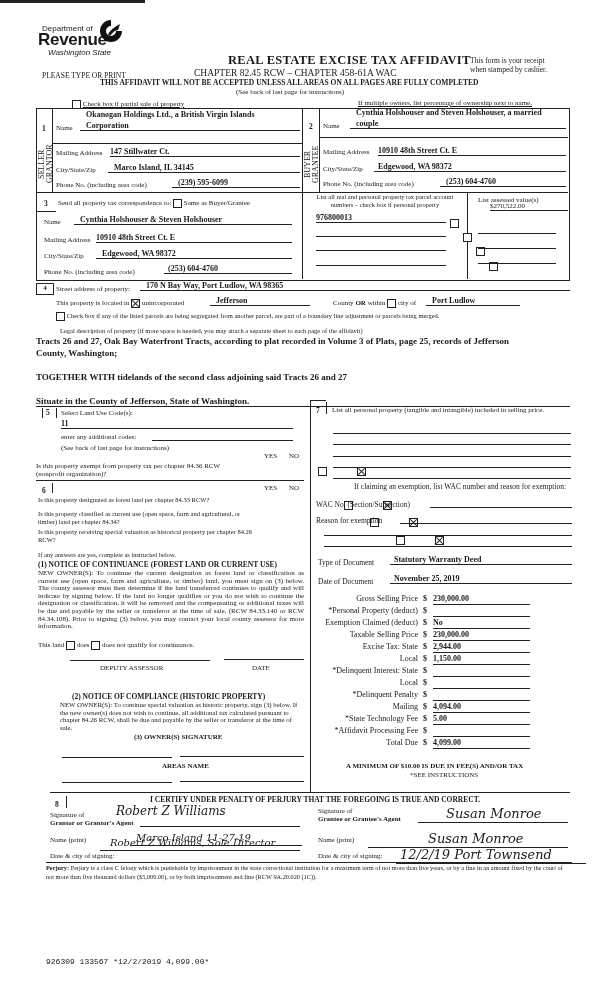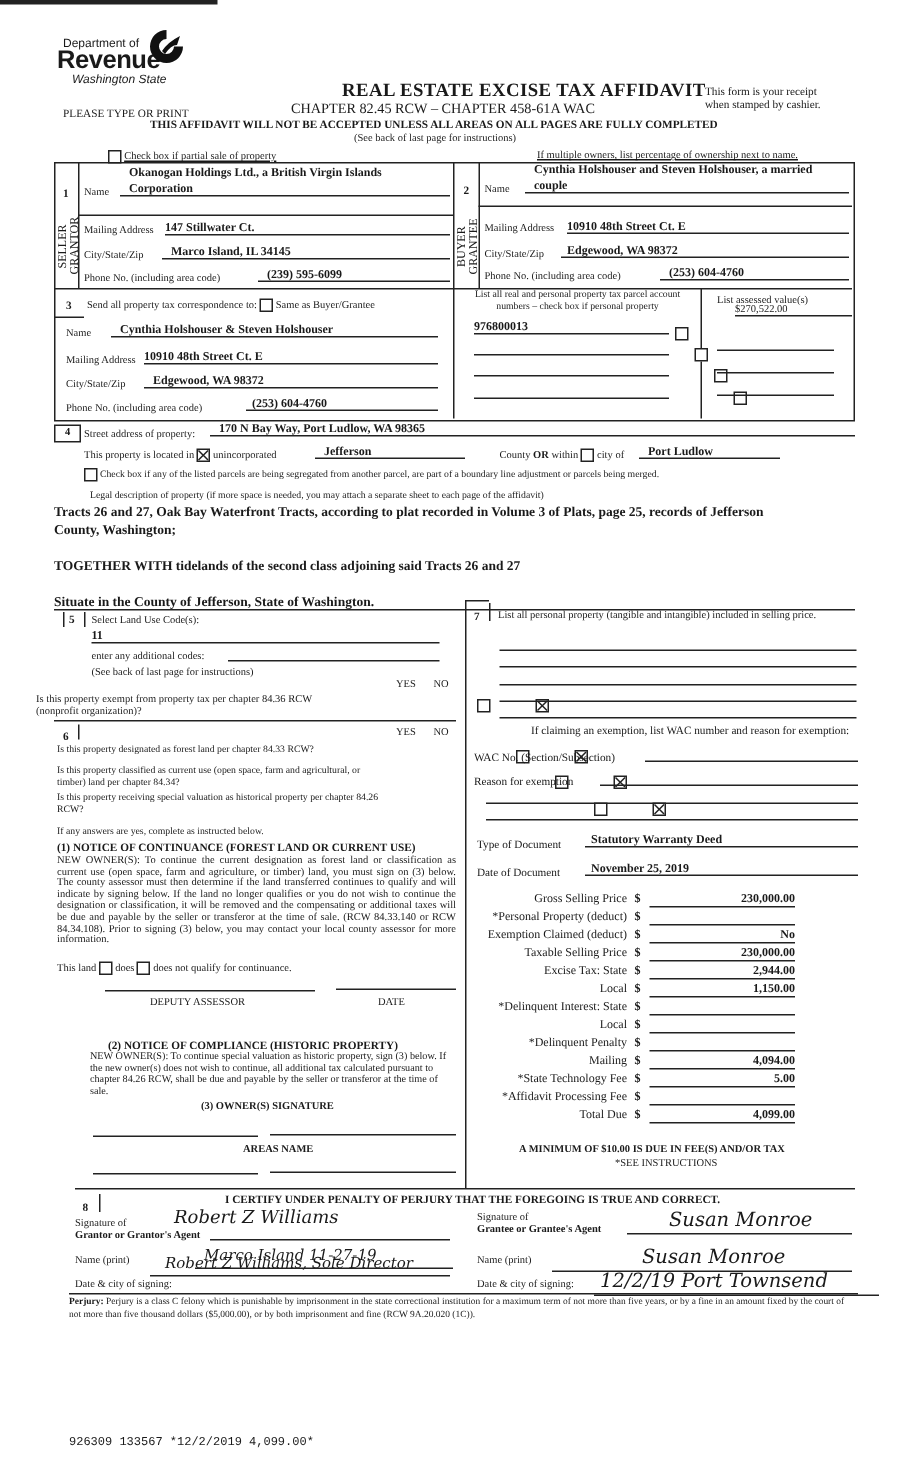--- a/index.html
+++ b/index.html
@@ -22,21 +22,21 @@
   .line{border-bottom:1px solid #222;}
   .box{border:1px solid #222;}
   .cb{display:inline-block;width:7px;height:7px;border:1px solid #222;vertical-align:middle;position:relative;background:#fff;}
   .cb.x::before,.cb.x::after{content:"";position:absolute;left:-1px;top:3px;width:9px;height:1px;background:#222;transform:rotate(45deg);}
   .cb.x::after{transform:rotate(-45deg);}
   .vlabel{writing-mode:vertical-rl;transform:rotate(180deg);font-size:8px;line-height:8px;text-align:center;}
   .sec-num{font-size:7.5px;font-weight:bold;}
   .fee-row{position:absolute;left:305px;width:225px;height:11px;font-size:8px;}
   .fee-row .lbl{position:absolute;right:112px;top:0;white-space:nowrap;}
   .fee-row .dol{position:absolute;left:118px;top:0;font-weight:bold;}
-  .fee-row .val{position:absolute;left:128px;right:0;top:0;text-align:right;border-bottom:1px solid #222;font-weight:bold;height:10px;}
+  .fee-row .val{position:absolute;left:128px;right:0;top:0;border-bottom:1px solid #222;font-weight:bold;height:10px;}
   .sig{font-family:"DejaVu Serif",serif;font-style:italic;}
   .stamp{font-family:"Liberation Mono","DejaVu Sans Mono",monospace;font-size:8px;}
 </style>
 </head>
 <body>
 
 
 
 <div class="abs scan-bar"></div>
 
@@ -173,21 +173,21 @@
 <div class="abs" style="left:42px;top:408px;width:1px;height:10px;background:#222;"></div>
 <div class="abs sec-num" style="left:46px;top:408px;">5</div>
 <div class="abs" style="left:56px;top:408px;width:1px;height:10px;background:#222;"></div>
 <div class="abs small" style="left:61px;top:409px;">Select Land Use Code(s):</div>
 <div class="abs hw line" style="left:61px;top:419px;width:232px;"><span>11</span></div>
 <div class="abs small" style="left:61px;top:433px;">enter any additional codes:</div>
 <div class="abs line" style="left:152px;top:440px;width:141px;height:0;"></div>
 <div class="abs small" style="left:61px;top:444px;">(See back of last page for instructions)</div>
 <div class="abs small" style="left:264px;top:452px;">YES</div>
 <div class="abs small" style="left:289px;top:452px;">NO</div>
-<div class="abs small" style="left:24px;top:462px;width:200px;line-height:8px;">Is this property exempt from property tax per chapter 84.36 RCW (nonprofit organization)?</div>
+<div class="abs small" style="left:36px;top:462px;width:200px;line-height:8px;">Is this property exempt from property tax per chapter 84.36 RCW (nonprofit organization)?</div>
 <span class="abs cb" style="left:266px;top:461px;"></span>
 <span class="abs cb x" style="left:292px;top:461px;"></span>
 <div class="abs" style="left:36px;top:480px;width:268px;height:1px;background:#222;"></div>
 
 
 <div class="abs sec-num" style="left:42px;top:486px;">6</div>
 <div class="abs" style="left:52px;top:483px;width:1px;height:10px;background:#222;"></div>
 <div class="abs small" style="left:264px;top:484px;">YES</div>
 <div class="abs small" style="left:289px;top:484px;">NO</div>
 

